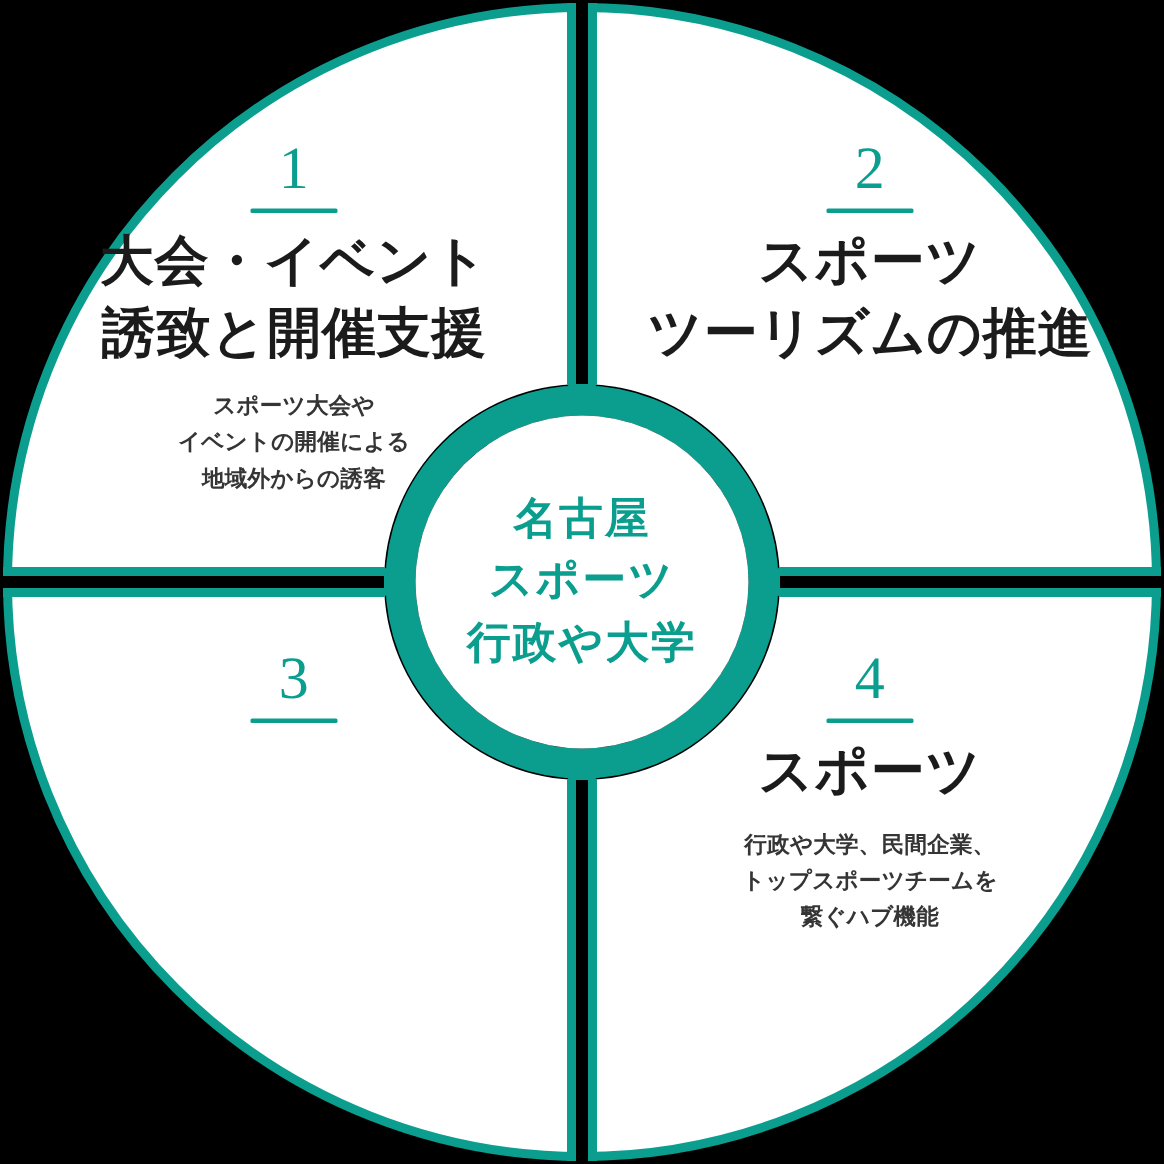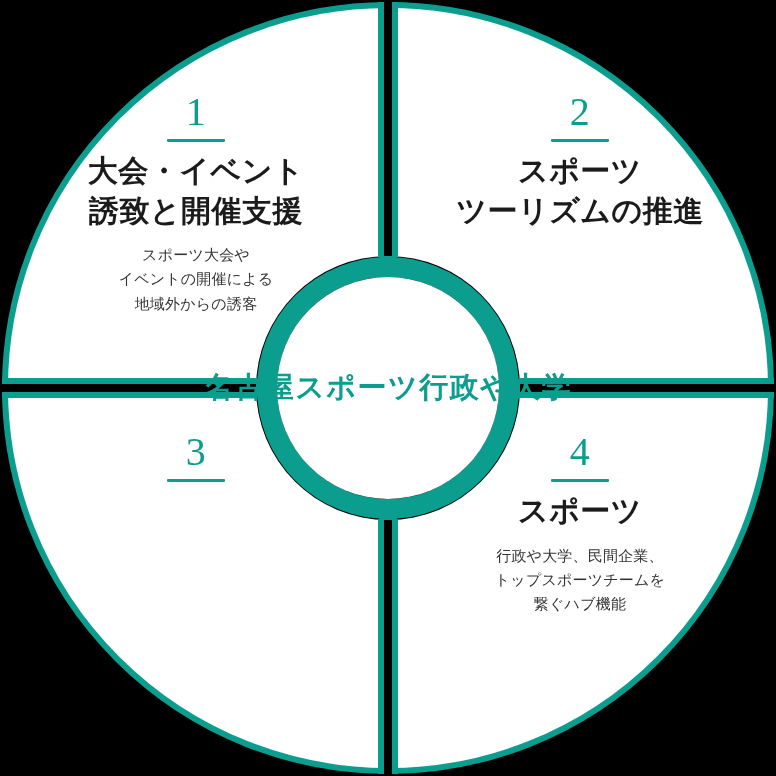--- a/index.html
+++ b/index.html
@@ -58,47 +58,48 @@
   .q-rule {
     width: 58px;
     height: 3px;
     background: #0b9e8e;
     margin: 7px auto 9px auto;
     border-radius: 1px;
   }
 
   .q-title {
     font-family: "Liberation Serif", "DejaVu Serif", serif;
-    font-size: 30px;
+    font-size: 36px;
     font-weight: 700;
     color: #1b1b1b;
     line-height: 1.32;
     letter-spacing: 0.5px;
     white-space: pre-line;
   }
 
   .q-desc {
     font-family: "Liberation Sans", "DejaVu Sans", sans-serif;
     font-size: 15px;
-    font-weight: 400;
+    font-weight: 700;
     color: #353535;
     line-height: 1.62;
     letter-spacing: 0.2px;
     margin-top: 13px;
     white-space: pre-line;
   }
 
   
   #hub-text {
     position: absolute;
     left: 278px;
     top: 278px;
     width: 220px;
     height: 220px;
     display: flex;
+    flex-direction: column;
     align-items: center;
     justify-content: center;
     text-align: center;
     pointer-events: none;
   }
 
   .hub-line {
     font-family: "Liberation Sans", "DejaVu Sans", sans-serif;
     font-size: 29px;
     font-weight: 700;

